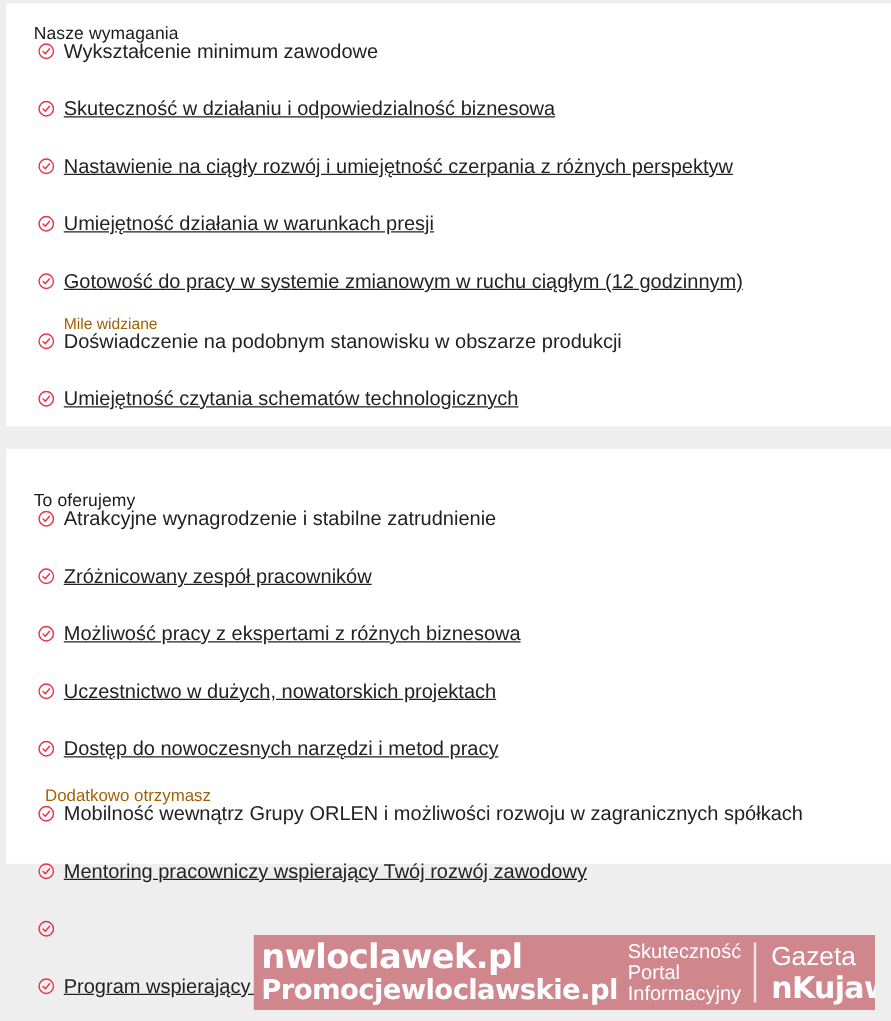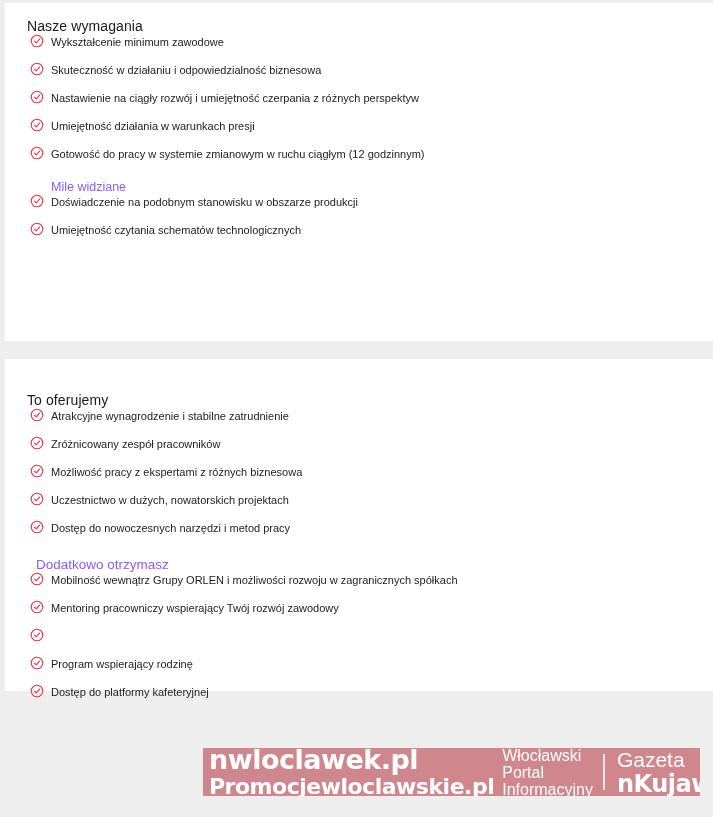--- a/index.html
+++ b/index.html
@@ -55,21 +55,21 @@
     letter-spacing: 0.1px;
     margin: 0;
     line-height: 18px;
   }
   .card-requirements .section-title { padding-top: 14px; }
   .card-offer .section-title { padding-top: 32px; }
 
   .subsection-title {
     font-size: 12.5px;
     font-weight: 400;
-    color: #8b5cf6;
+    color: #a16207;
     margin: 0;
     line-height: 16px;
     padding-left: 24px;
   }
   .subsection-title.bigger {
     font-size: 13.5px;
     padding-left: 9px;
   }
 
   
@@ -77,53 +77,53 @@
     list-style: none;
     margin: 0;
     padding: 0;
   }
   ul.check-list li {
     position: relative;
     display: flex;
     align-items: flex-start;
     min-height: 15px;
     padding-left: 24px;
-    font-size: 11px;
+    font-size: 16px;
     color: #222222;
     line-height: 14px;
   }
   .check-icon {
     position: absolute;
     left: 3px;
     top: -1px;
     width: 14px;
     height: 14px;
     flex: 0 0 14px;
     display: block;
   }
   .item-text {
     display: block;
     white-space: nowrap;
   }
 
   
   .list-gap-first { margin-top: 24px; }
-  .list-item-spacing > li + li { margin-top: 13px; }
+  .list-item-spacing > li + li { margin-top: 31px; text-decoration: underline; }
   .gap-before-sub-req { margin-top: 17px; }
   .gap-after-sub-req { margin-top: 23px; }
   .gap-before-sub-offer { margin-top: 21px; }
   .gap-after-sub-offer { margin-top: 22px; }
 
   
   .watermark {
     position: absolute;
     left: 203px;
     top: 748px;
     width: 497px;
-    height: 48px;
+    height: 60px;
     background: #cf868d;
     display: flex;
     align-items: stretch;
     overflow: hidden;
     z-index: 20;
   }
   .wm-col-brand {
     display: flex;
     flex-direction: column;
     justify-content: center;
@@ -351,21 +351,21 @@
 
     </div>
   </section>
 
   <div class="watermark">
     <div class="wm-col-brand">
       <div class="wm-brand-line1">nwloclawek.pl</div>
       <div class="wm-brand-line2">Promocjewloclawskie.pl</div>
     </div>
     <div class="wm-col-portal">
-      <div class="wm-portal-line">Włocławski</div>
+      <div class="wm-portal-line">Skuteczność</div>
       <div class="wm-portal-line">Portal</div>
       <div class="wm-portal-line">Informacyjny</div>
     </div>
     <div class="wm-divider"></div>
     <div class="wm-col-gazeta">
       <div class="wm-gazeta-line1">Gazeta</div>
       <div class="wm-gazeta-line2">nKujawy</div>
     </div>
   </div>
 

